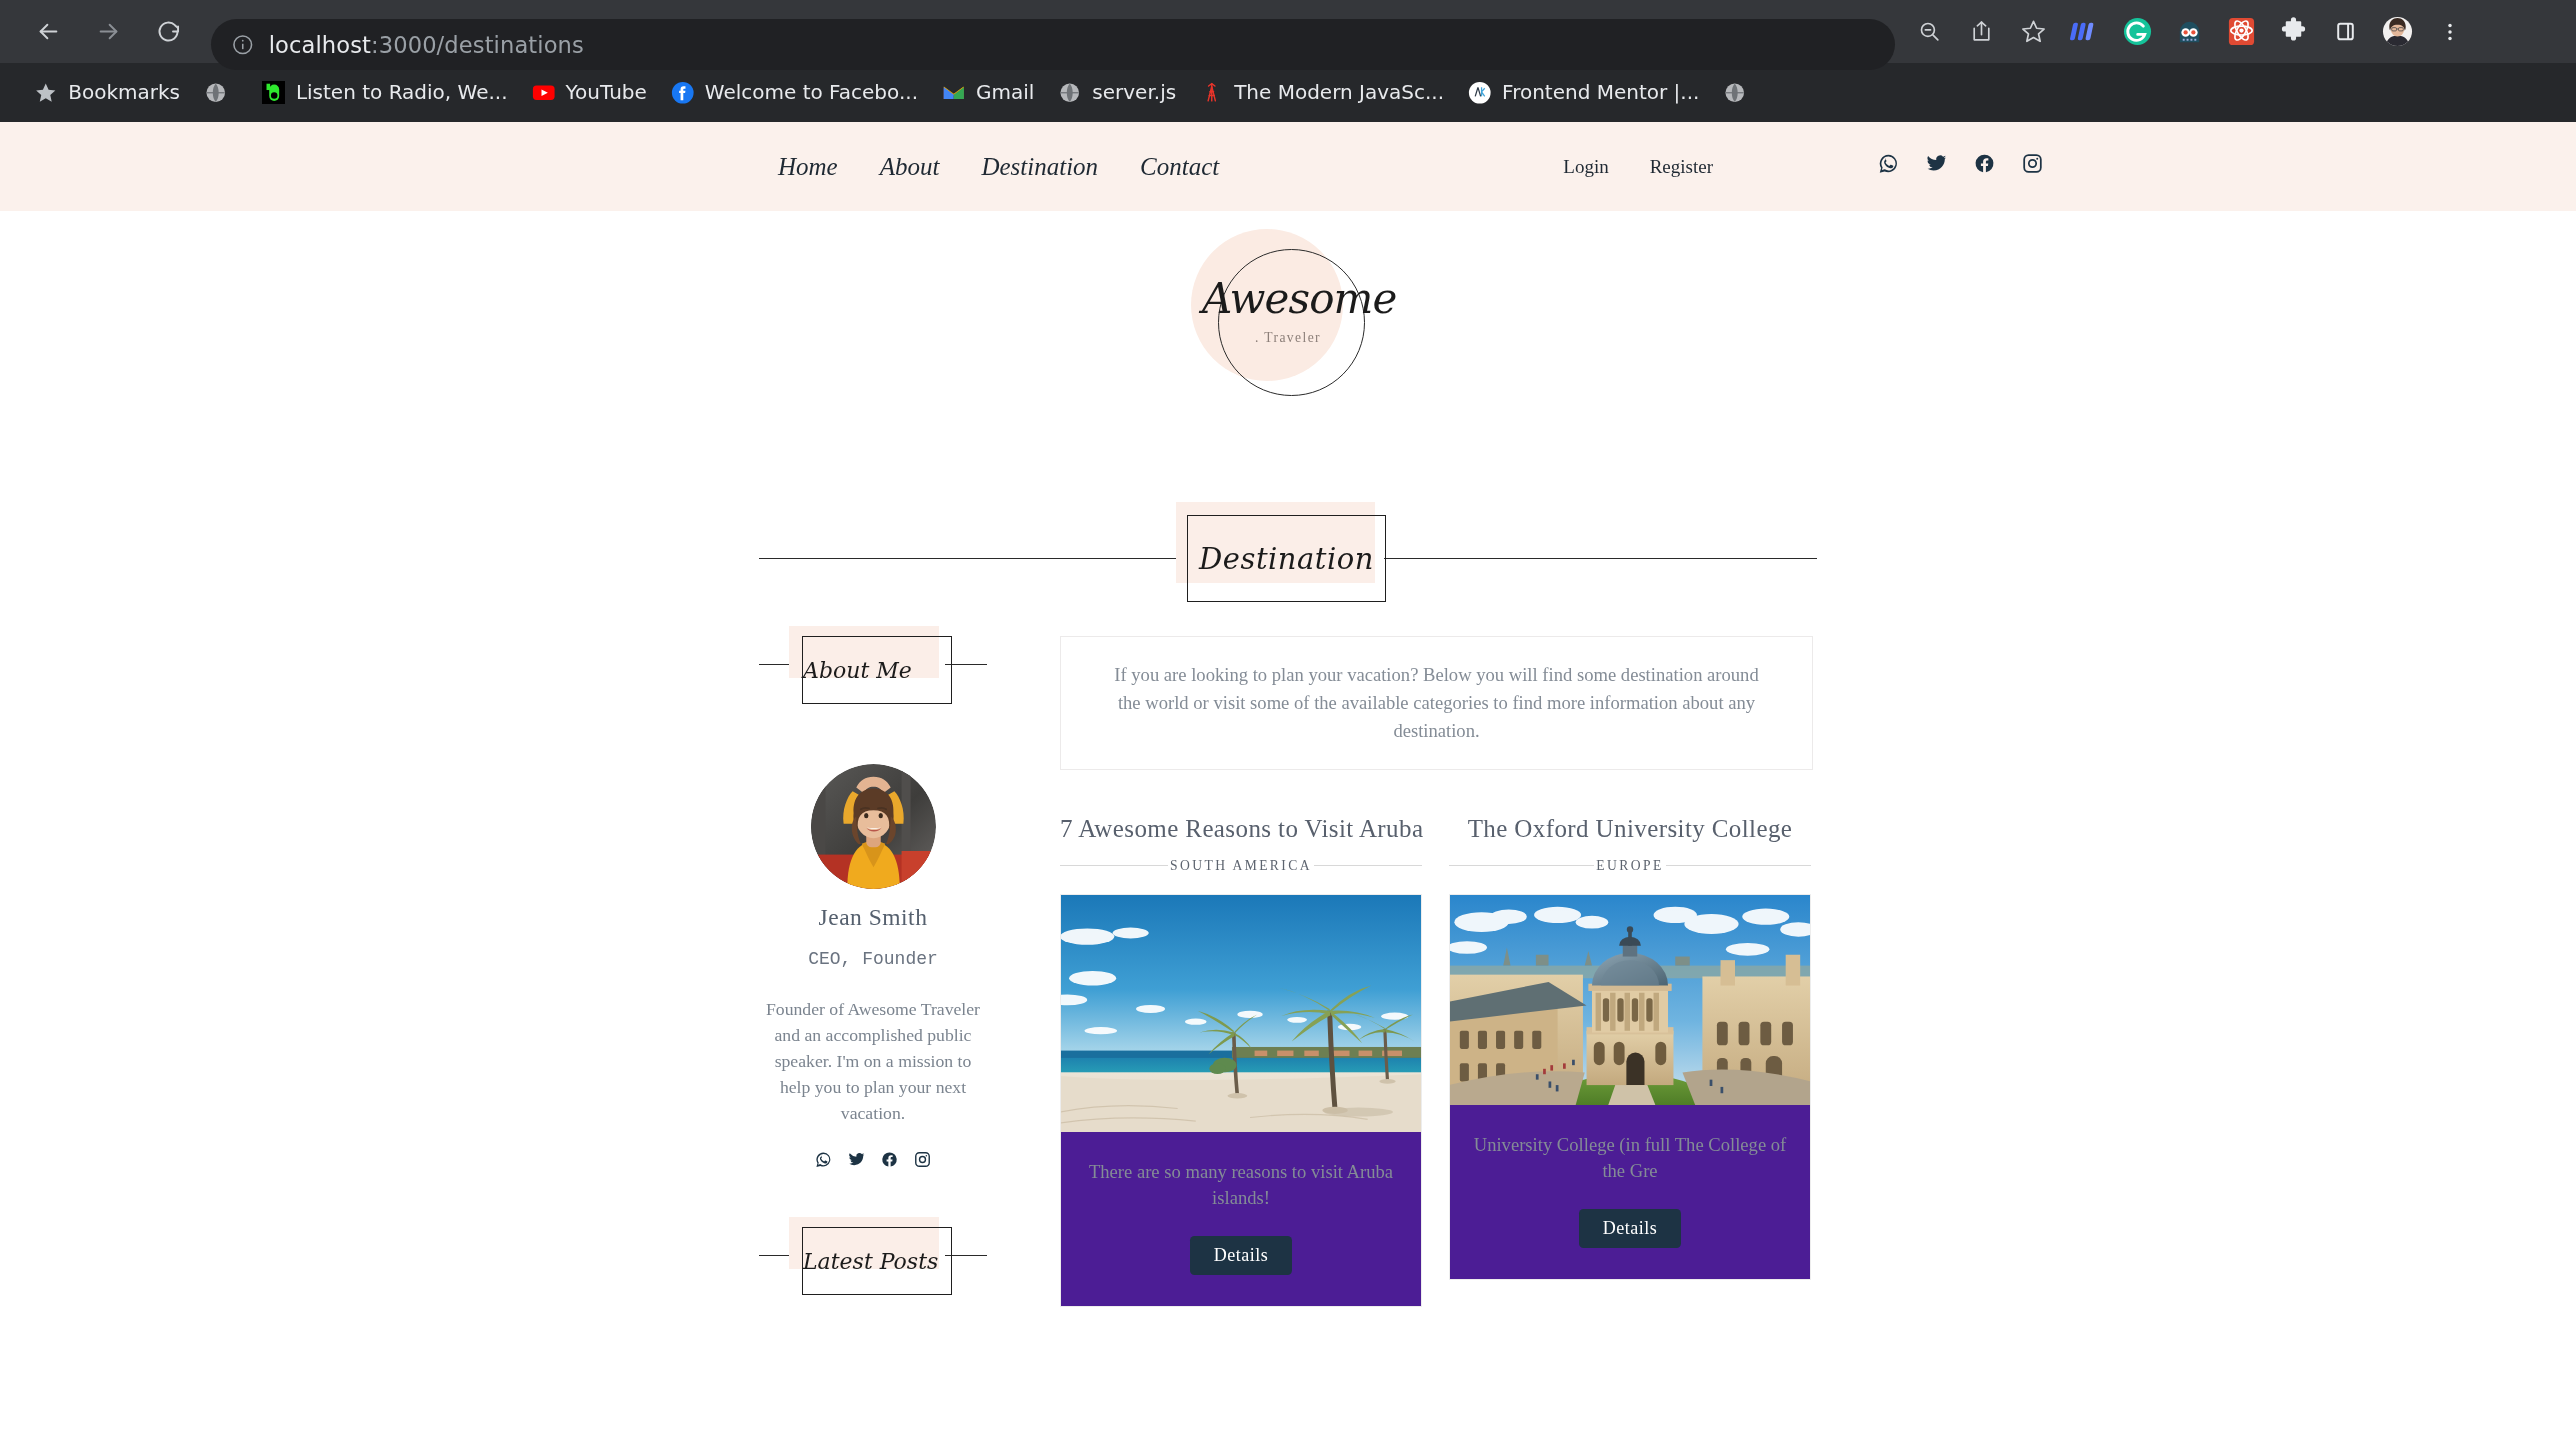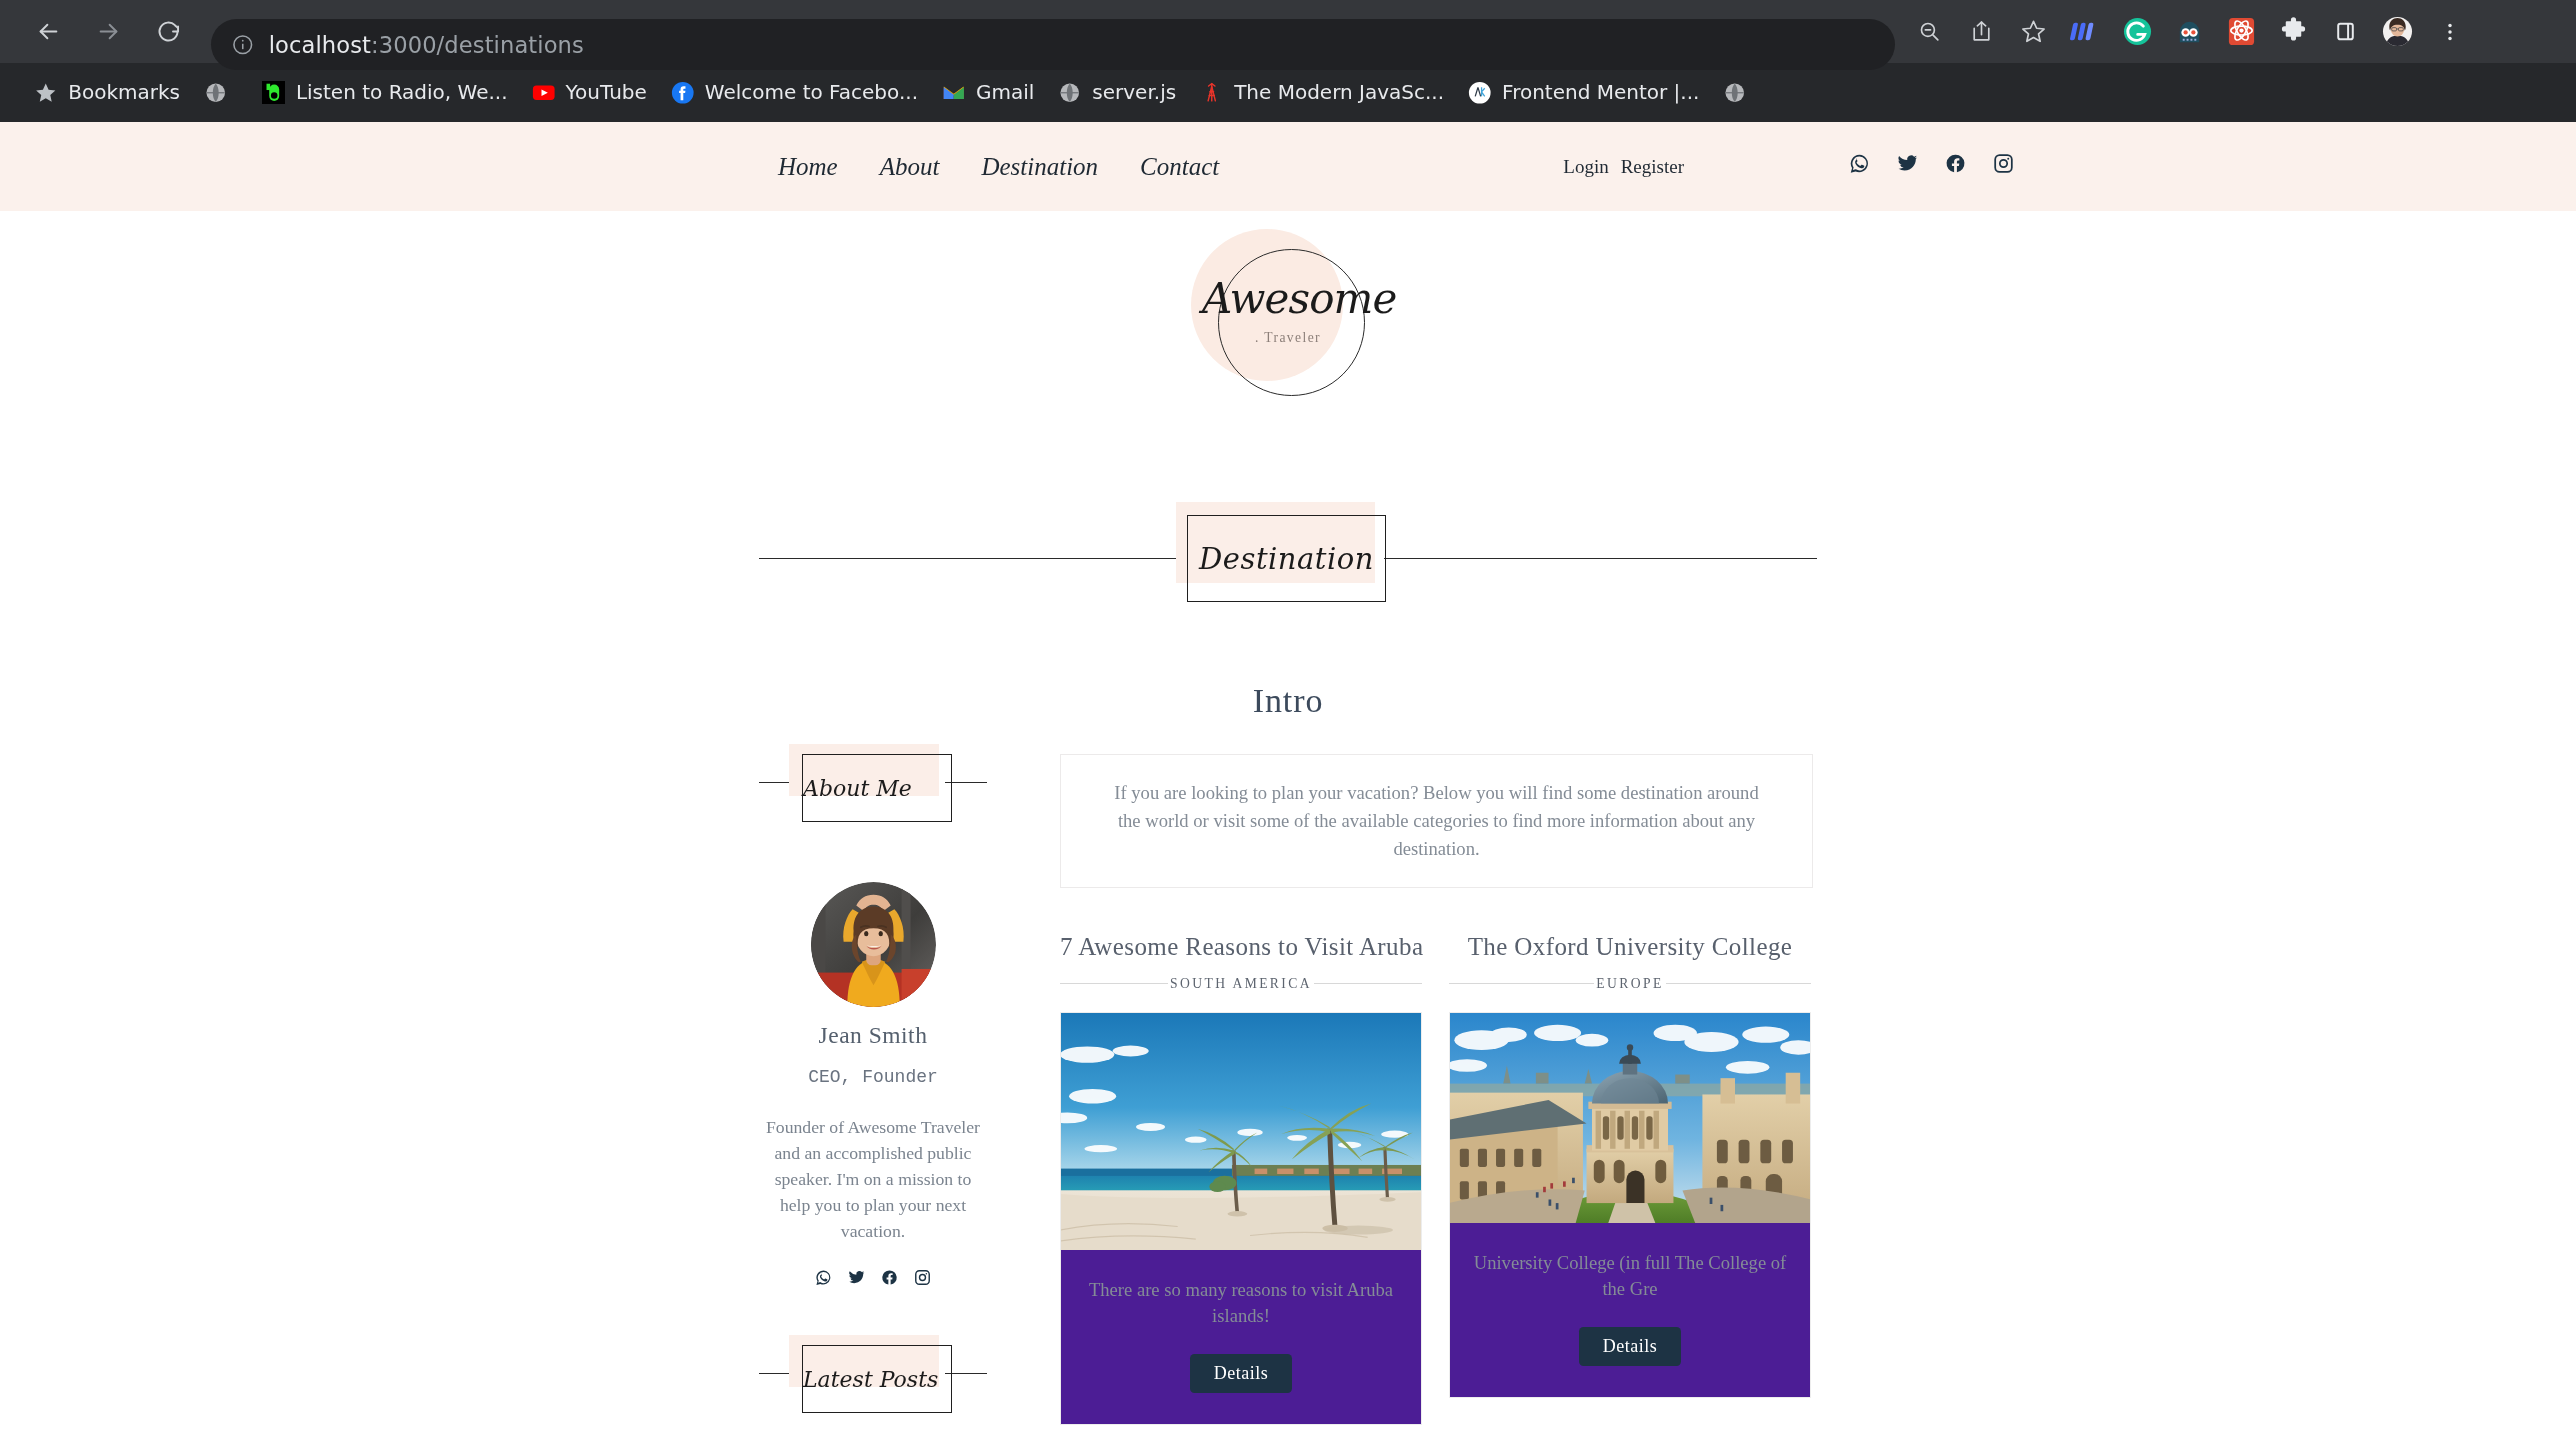--- a/index.html
+++ b/index.html
@@ -118,21 +118,21 @@
   .site-nav a {
     font-family: "Liberation Serif", serif;
     font-size: 25px;
     color: #1f2933;
     text-decoration: none;
     cursor: pointer;
     font-style: italic;
   }
   .auth-links {
     display: flex;
-    gap: 12px;
+    gap: 41px;
     margin-left: 344px;
   }
   .auth-links a {
     font-family: "Liberation Serif", serif;
     font-size: 19px;
     color: #1f2933;
     text-decoration: none;
     cursor: pointer;
   }
   .header-social {
@@ -720,21 +720,20 @@
     <div class="rule rule-left"></div>
     <div class="fancy-box">
       <div class="shadowblock"></div>
       <div class="frame">
         <span class="script">Destination</span>
       </div>
     </div>
     <div class="rule rule-right"></div>
   </div>
 
-  <div class="intro-heading">Intro</div>
 
   <div class="content">
 
     <div class="col-left">
 
       <div class="badge-row">
         <div class="rule"></div>
         <div class="small-box">
           <div class="shadowblock"></div>
           <div class="frame">

